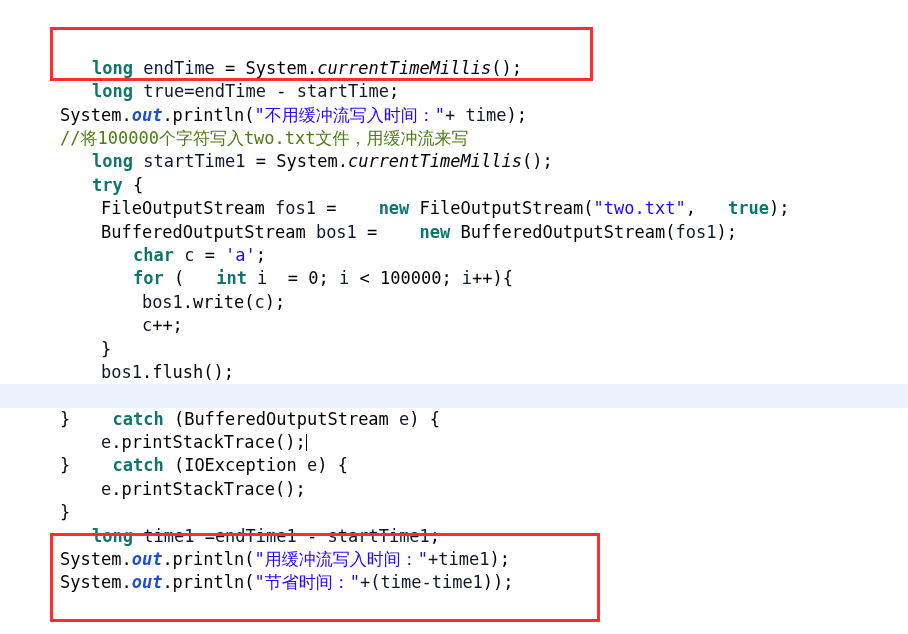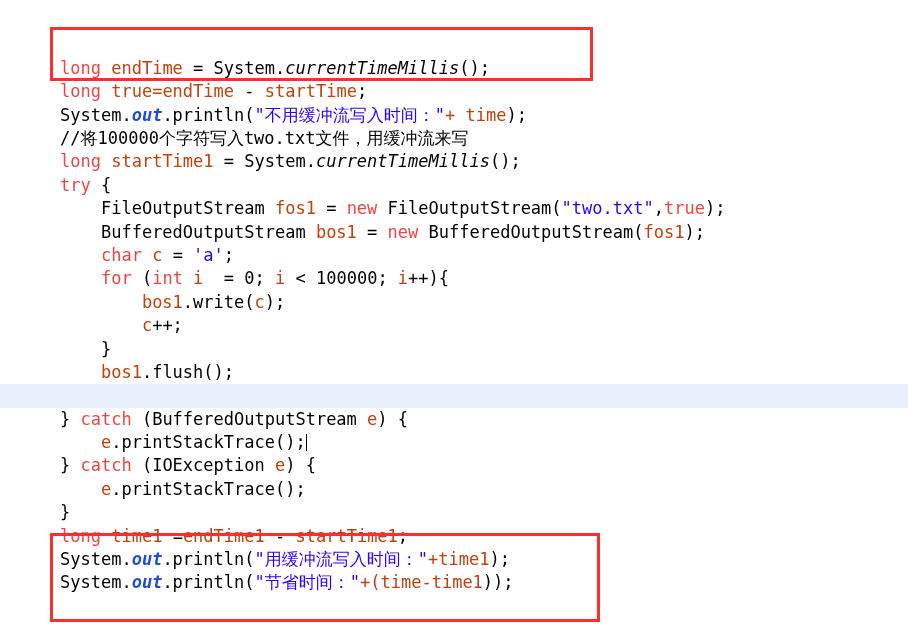--- a/index.html
+++ b/index.html
@@ -45,24 +45,24 @@
     display: block;
     height: 23.4px;
   }
 
   
   .line.current {
     background: #e8f1fc;
   }
 
   
-  .kw      { color: #ef4444; font-weight: normal; }          
+  .kw      { color: #0f766e; font-weight: bold; margin-left: 32px; }          
   .str     { color: #2a00ff; }                              
-  .cmt     { color: #000000; }                              
-  .local   { color: #c2410c; }                              
+  .cmt     { color: #4d7c0f; }                              
+  .local   { color: #0f172a; }                              
   .field   { color: #1d4ed8; font-weight: bold; font-style: italic; } 
   .statm   { color: #000000; font-style: italic; }          
   .plain   { color: #000000; }
 
   
   .caret {
     display: inline-block;
     width: 0;
     border-left: 1.5px solid #000;
     height: 17px;

